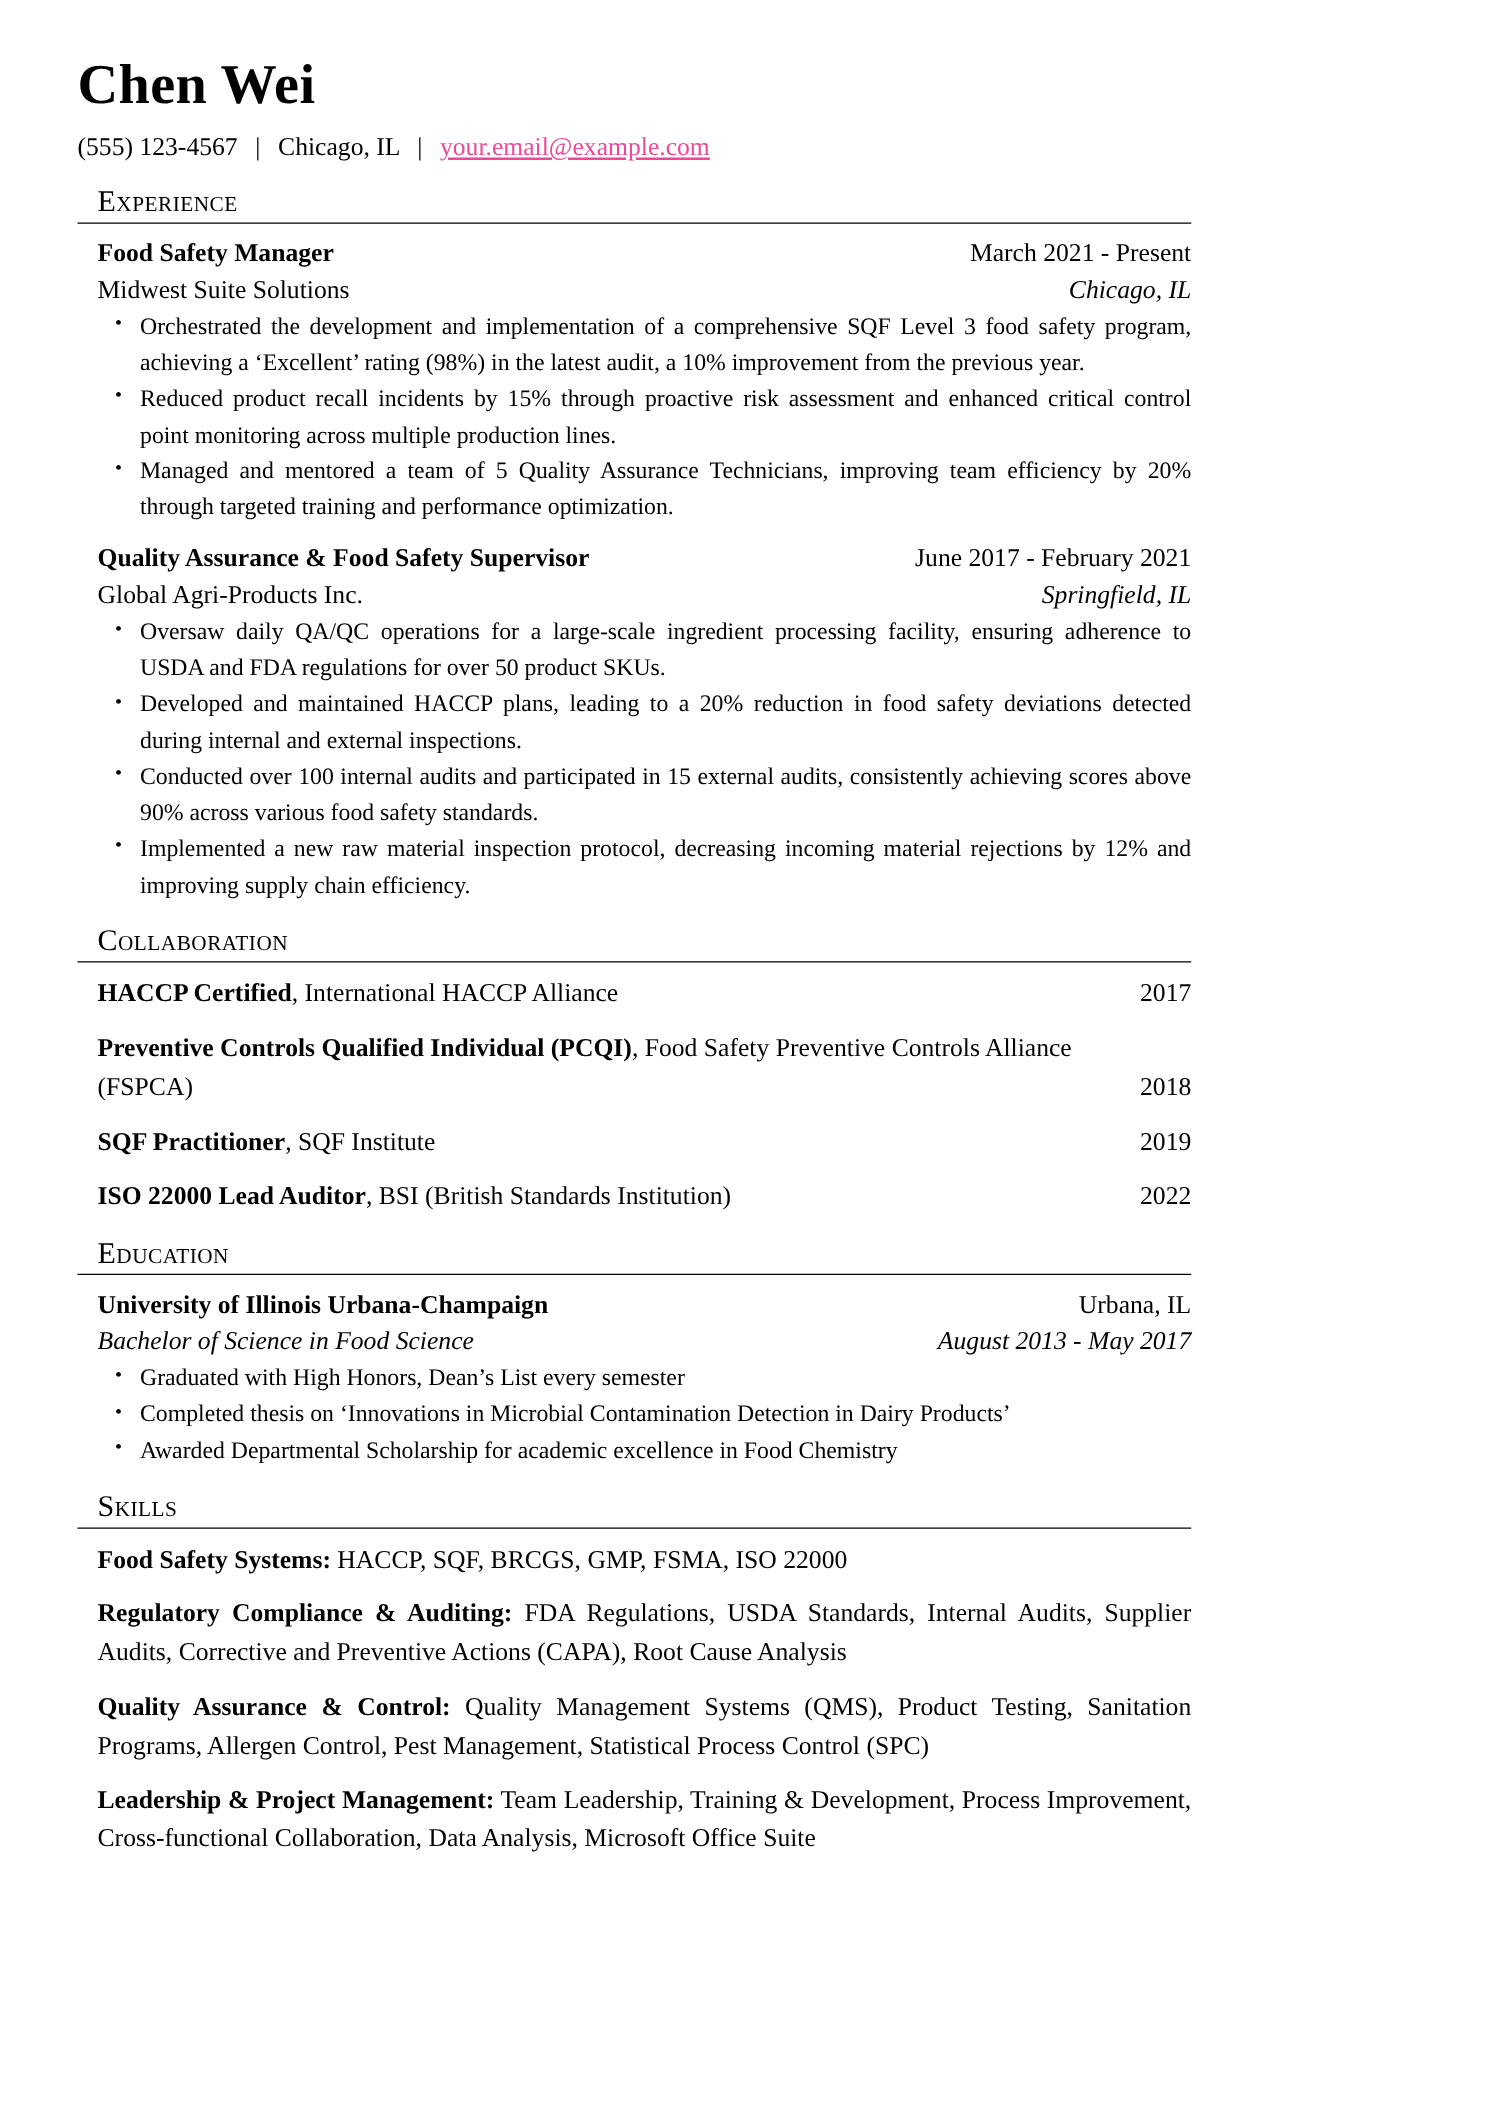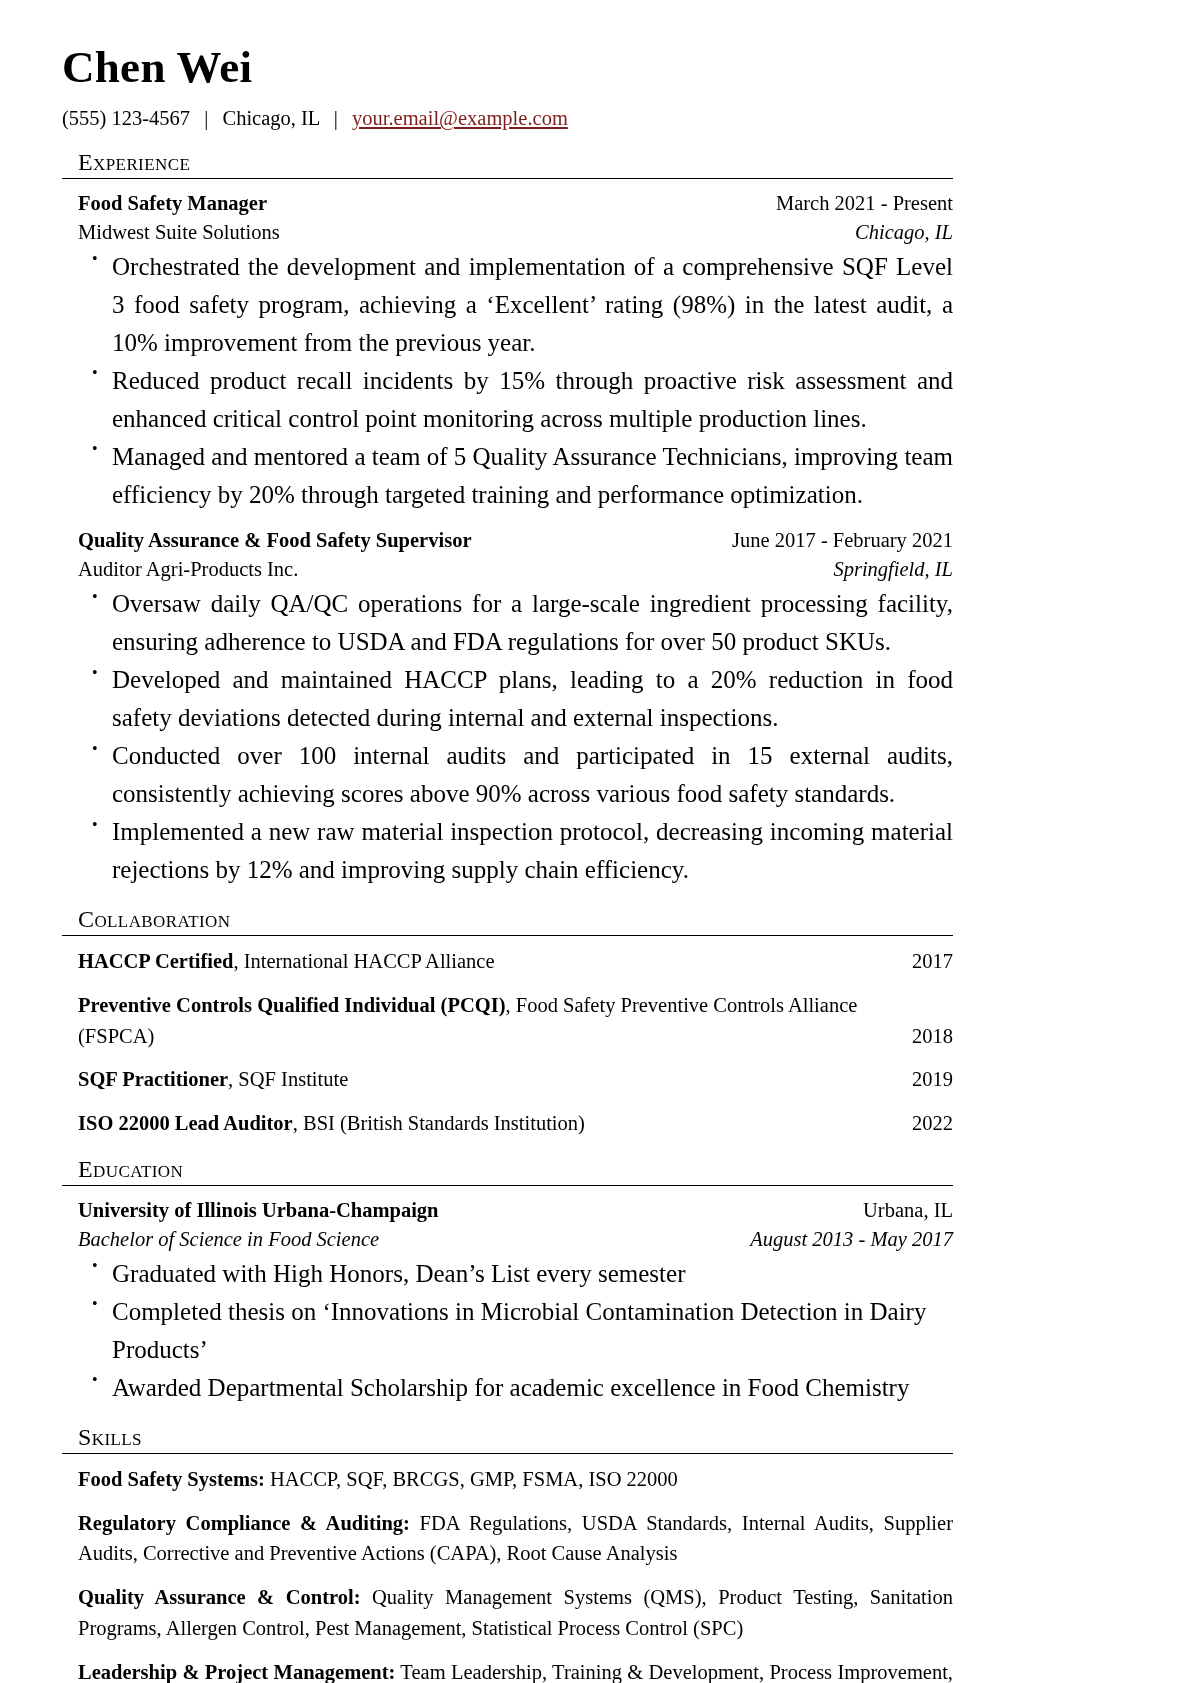--- a/index.html
+++ b/index.html
@@ -35,21 +35,21 @@
     white-space: nowrap;
   }
   .contact .sep {
     display: inline-block;
     padding: 0 9px;
     color: #000;
   }
   .contact .email {
     text-decoration: underline;
     text-underline-offset: 2px;
-    color: #7f1d1d;
+    color: #ec4899;
   }
   
   .section {
     margin-top: 17px;
   }
   .section-title {
     font-size: 24px;
     line-height: 1.12;
     font-variant: small-caps;
     letter-spacing: 0.4px;
@@ -85,21 +85,21 @@
   .entry { margin-bottom: 2px; }
   .entry + .entry { margin-top: 12px; }
   
   ul.bullets {
     list-style: none;
     margin: 1px 0 0 0;
     padding: 0 0 0 16px;
   }
   ul.bullets li {
     position: relative;
-    font-size: 25px;
+    font-size: 19px;
     line-height: 1.52;
     padding-left: 34px;
     margin: 0 0 0 0;
     text-align: justify;
     text-justify: inter-word;
   }
   ul.bullets li::before {
     content: "•";
     position: absolute;
     left: 14px;
@@ -175,21 +175,21 @@
             <li>Reduced product recall incidents by 15% through proactive risk assessment and enhanced critical control point monitoring across multiple production lines.</li>
             <li>Managed and mentored a team of 5 Quality Assurance Technicians, improving team efficiency by 20% through targeted training and performance optimization.</li>
           </ul>
         </div>
         <div class="entry">
           <div class="row">
             <div class="left job-title">Quality Assurance &amp; Food Safety Supervisor</div>
             <div class="right">June 2017 - February 2021</div>
           </div>
           <div class="row">
-            <div class="left org">Auditor Agri-Products Inc.</div>
+            <div class="left org">Global Agri-Products Inc.</div>
             <div class="right ital">Springfield, IL</div>
           </div>
           <ul class="bullets">
             <li>Oversaw daily QA/QC operations for a large-scale ingredient processing facility, ensuring adherence to USDA and FDA regulations for over 50 product SKUs.</li>
             <li>Developed and maintained HACCP plans, leading to a 20% reduction in food safety deviations detected during internal and external inspections.</li>
             <li>Conducted over 100 internal audits and participated in 15 external audits, consistently achieving scores above 90% across various food safety standards.</li>
             <li>Implemented a new raw material inspection protocol, decreasing incoming material rejections by 12% and improving supply chain efficiency.</li>
           </ul>
         </div>
       </div>

